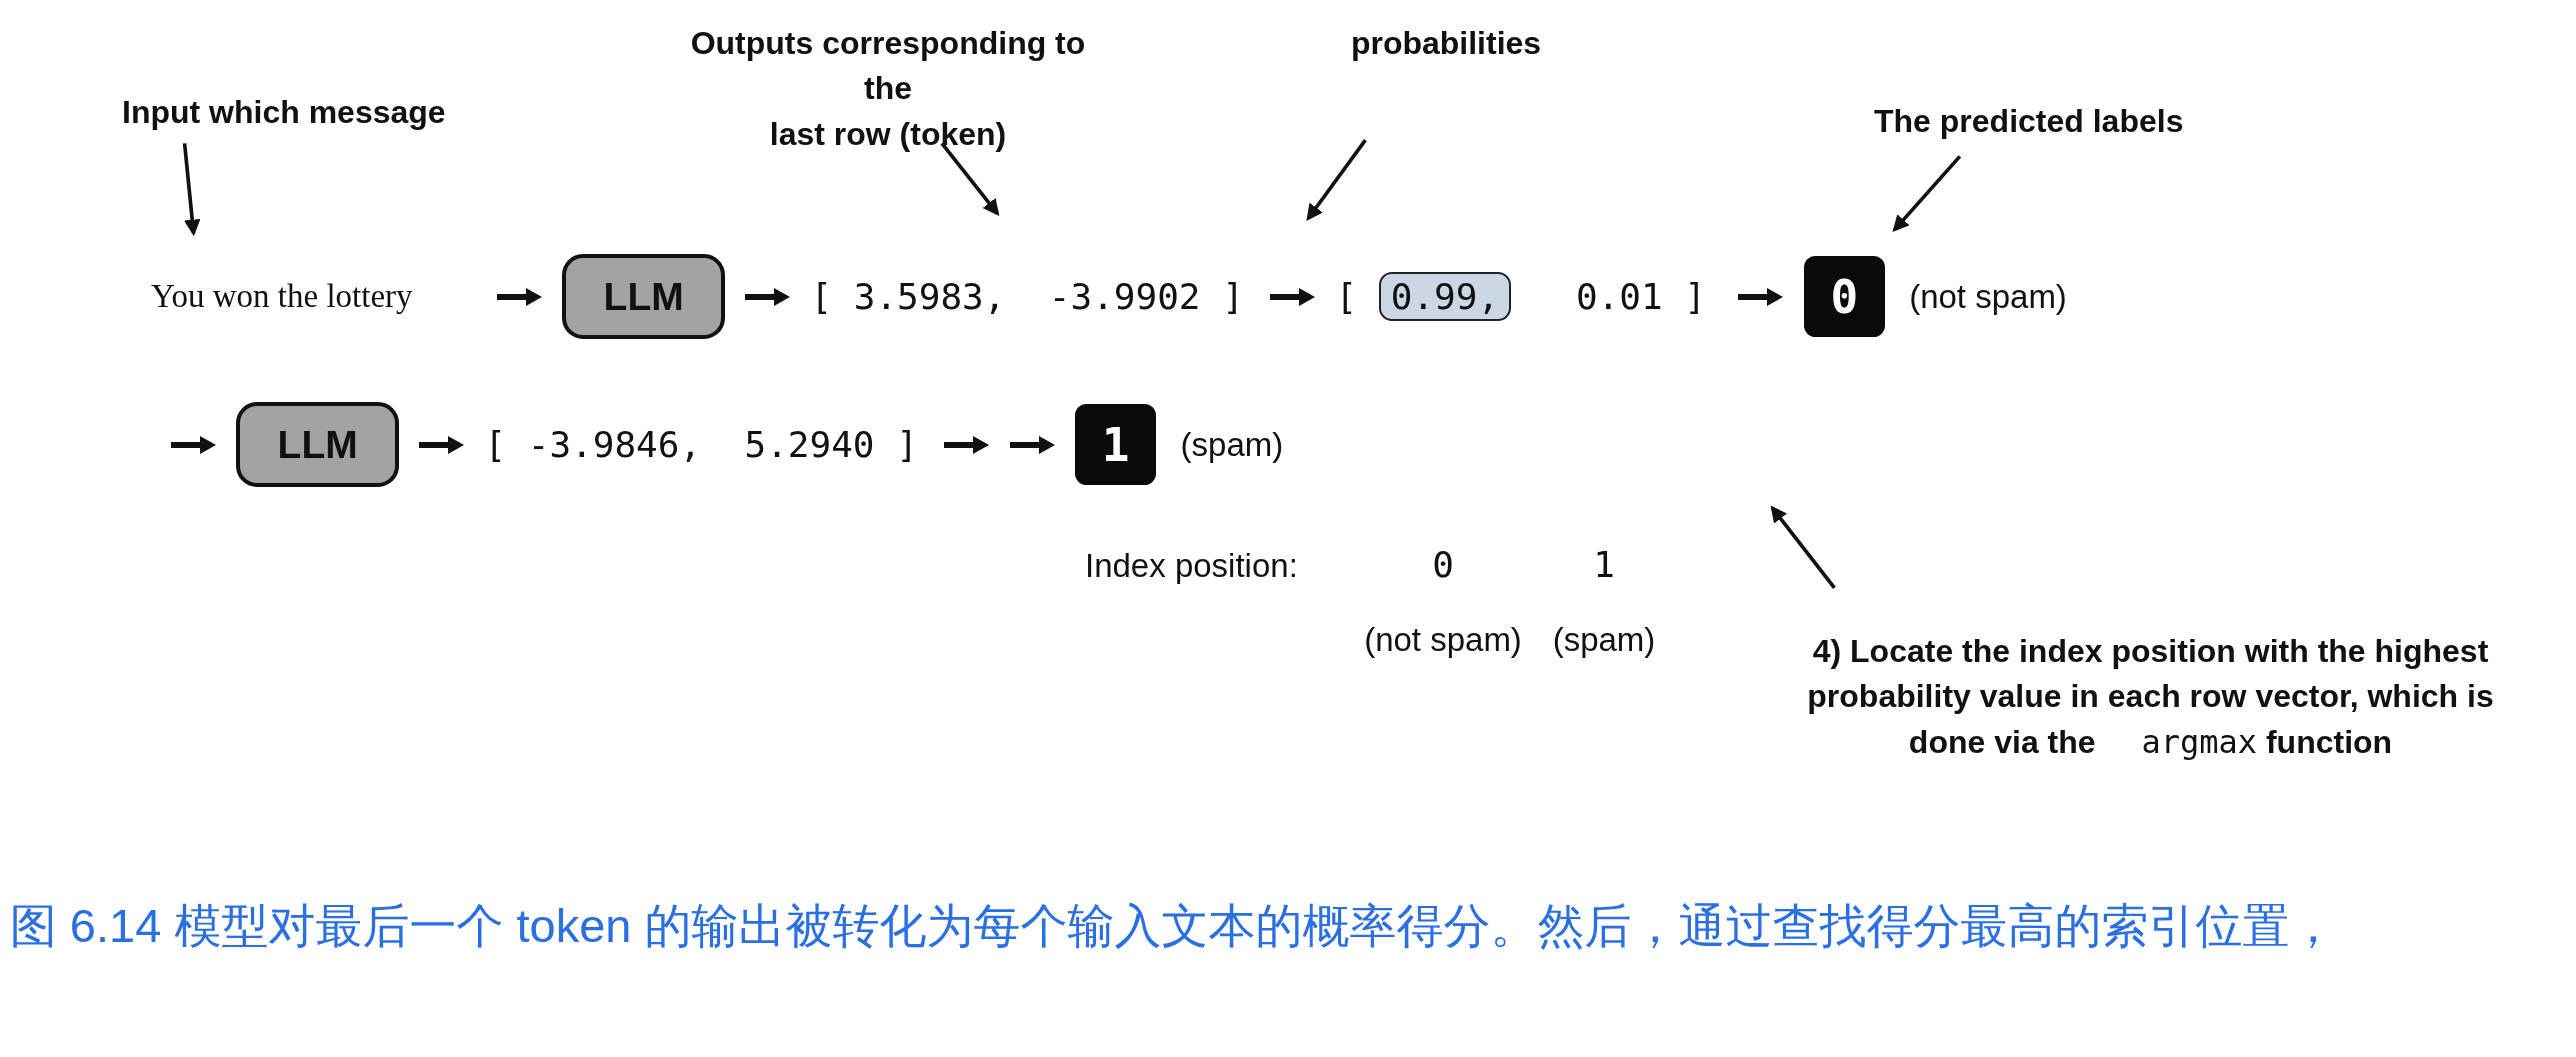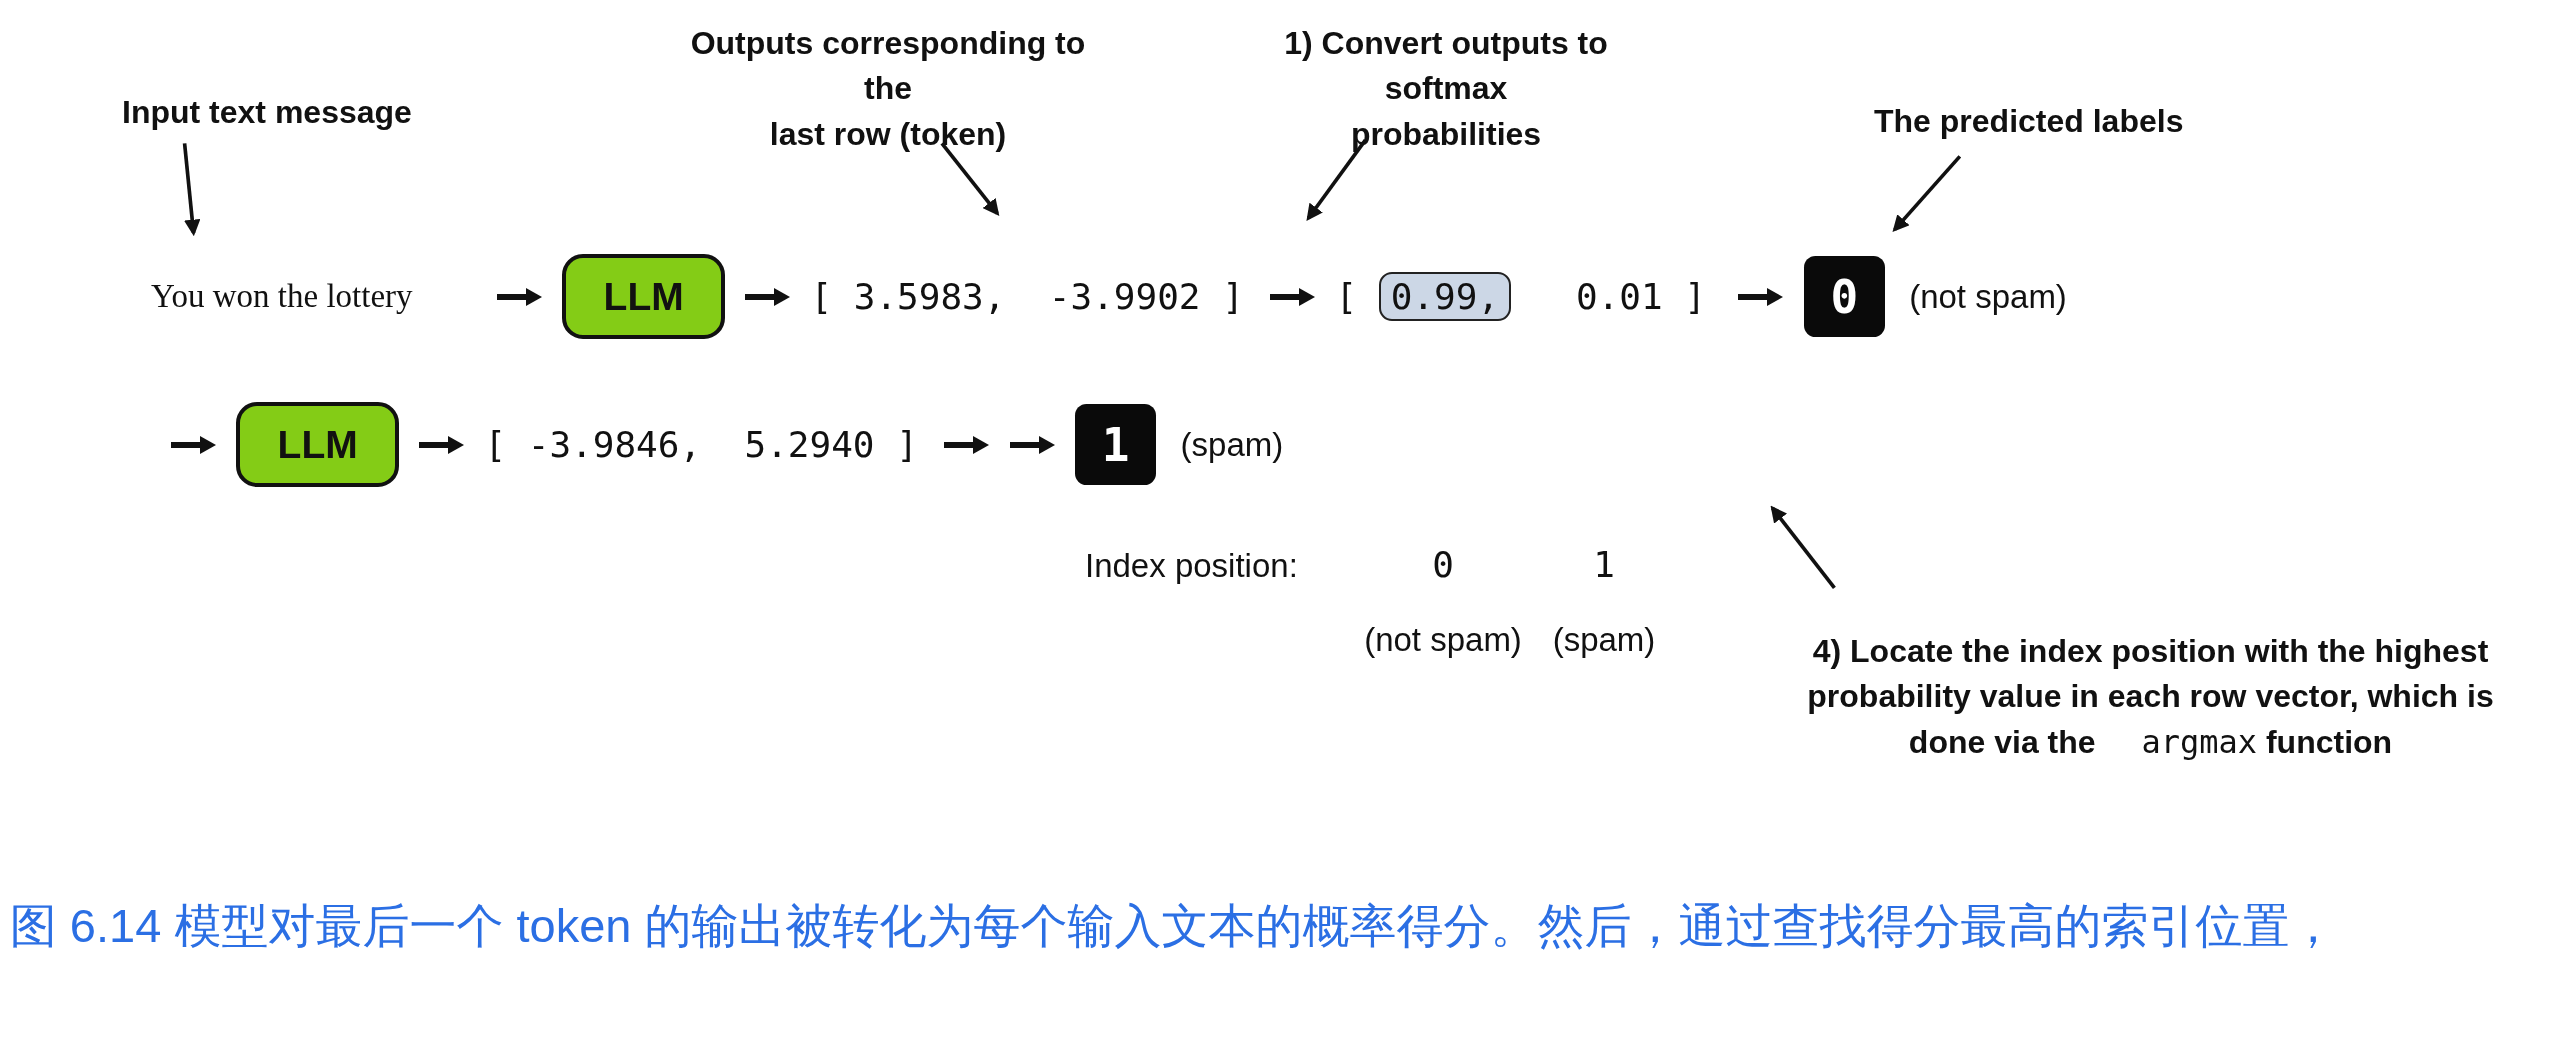--- a/index.html
+++ b/index.html
@@ -41,21 +41,21 @@
     width:326px;
     font-size:33px;
     font-family:Liberation Serif, serif;
   }
   .llm-box{
     width:163px;height:85px;
     border:4.1px solid var(--ink);
     border-radius:21px;
     display:flex;align-items:center;justify-content:center;
     font-size:39px;font-weight:bold;
-    background:#84cc16;
+    background:#a3a3a3;
   }
   .farrow{position:relative;width:46px;height:24.4px;display:inline-block;}
   .farrow::before{content:"";position:absolute;left:0;top:9.8px;width:31px;height:5.7px;background:var(--ink);}
   .farrow::after{content:"";position:absolute;left:29px;top:3.3px;width:0;height:0;
     border-left:16.3px solid var(--ink);border-top:9px solid transparent;border-bottom:9px solid transparent;}
   .logits{
     width:440px;
     font-size:36px;
   }
   .probs{
@@ -96,29 +96,28 @@
     color:var(--caption);
     white-space:nowrap;
   }
   svg.arrows{position:absolute;inset:0;pointer-events:none;}
 </style>
 </head>
 <body>
 
 <div class="stage">
 
-  <div class="ann left" style="left:122px;top:90px;">Input text message</div>
+  <div class="ann left" style="left:122px;top:90px;">Input which message</div>
 
   <div class="ann" style="left:668px;top:21px;width:440px;">
     <div>Outputs corresponding to the</div>
     <div>last row (token)</div>
   </div>
 
   <div class="ann" style="left:1230px;top:21px;width:432px;">
-    <div>1) Convert outputs to softmax</div>
     <div>probabilities</div>
   </div>
 
   <div class="ann left" style="left:1874px;top:99px;">The predicted labels</div>
 
   <div class="flow-row" style="top:251px;">
     <span class="input-text">You won the lottery</span>
     <span class="farrow gap"></span>
     <span class="llm-box gap">LLM</span>
     <span class="farrow gap"></span>

